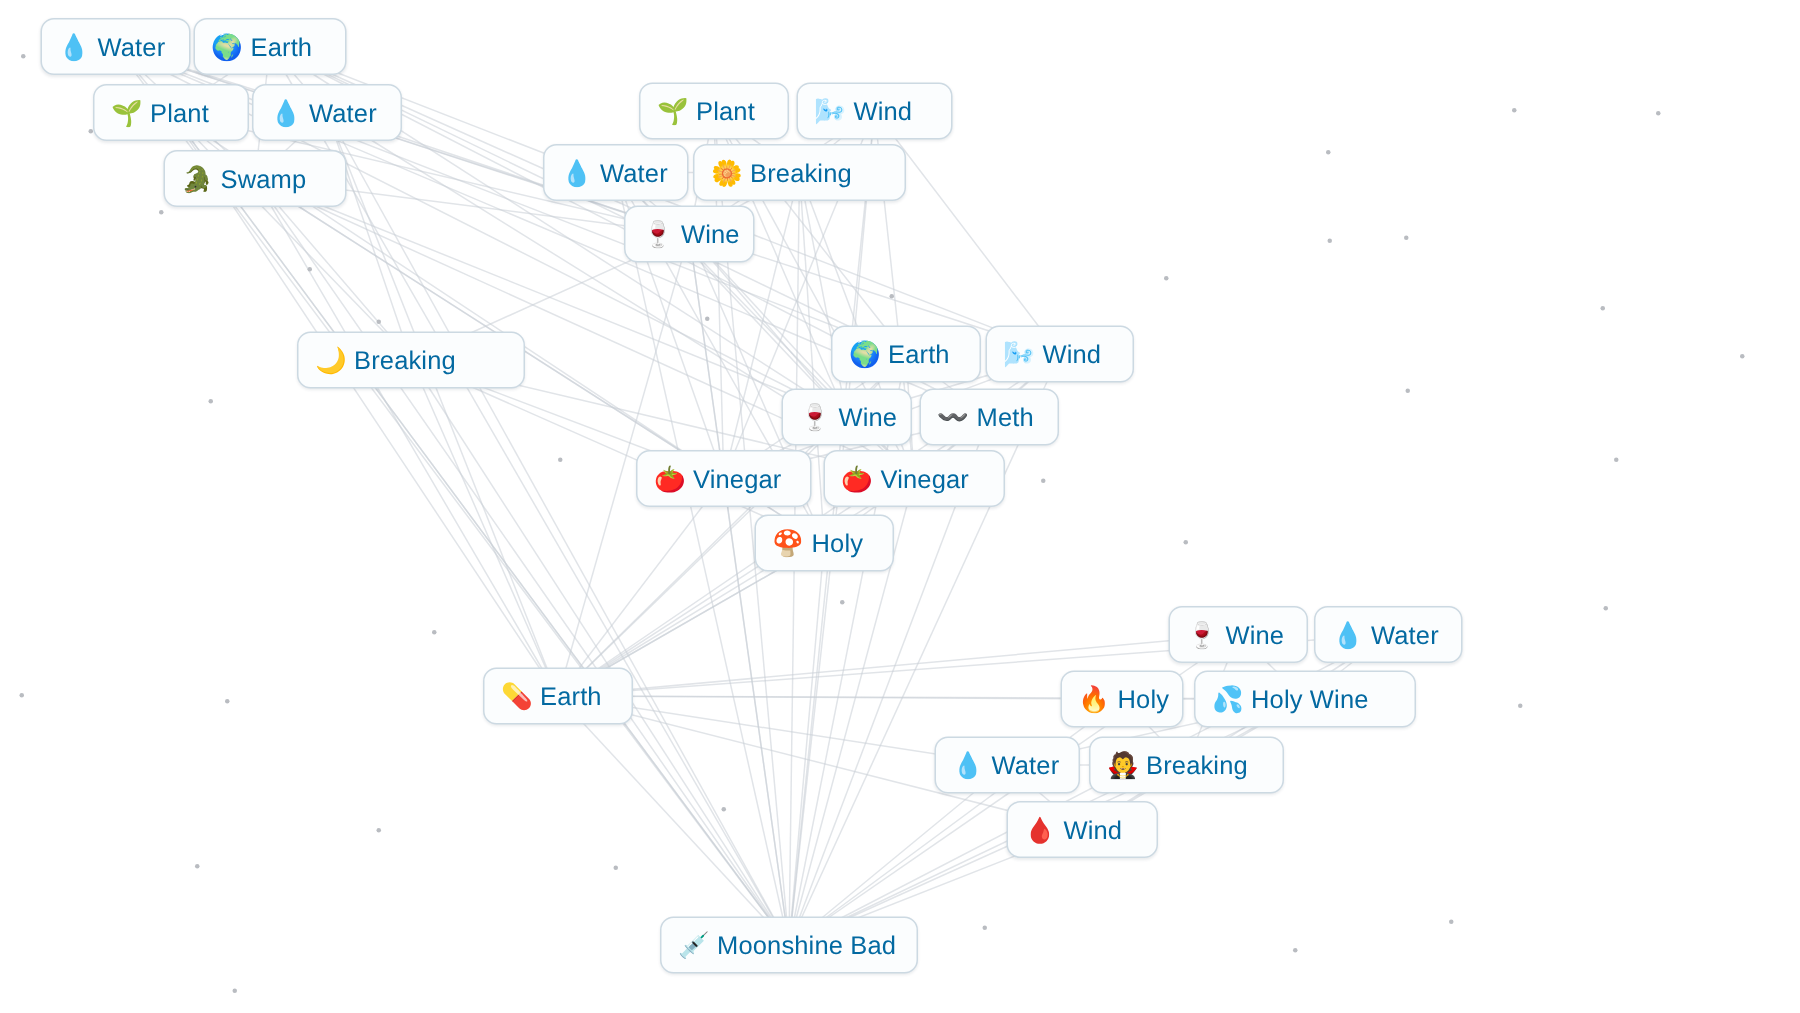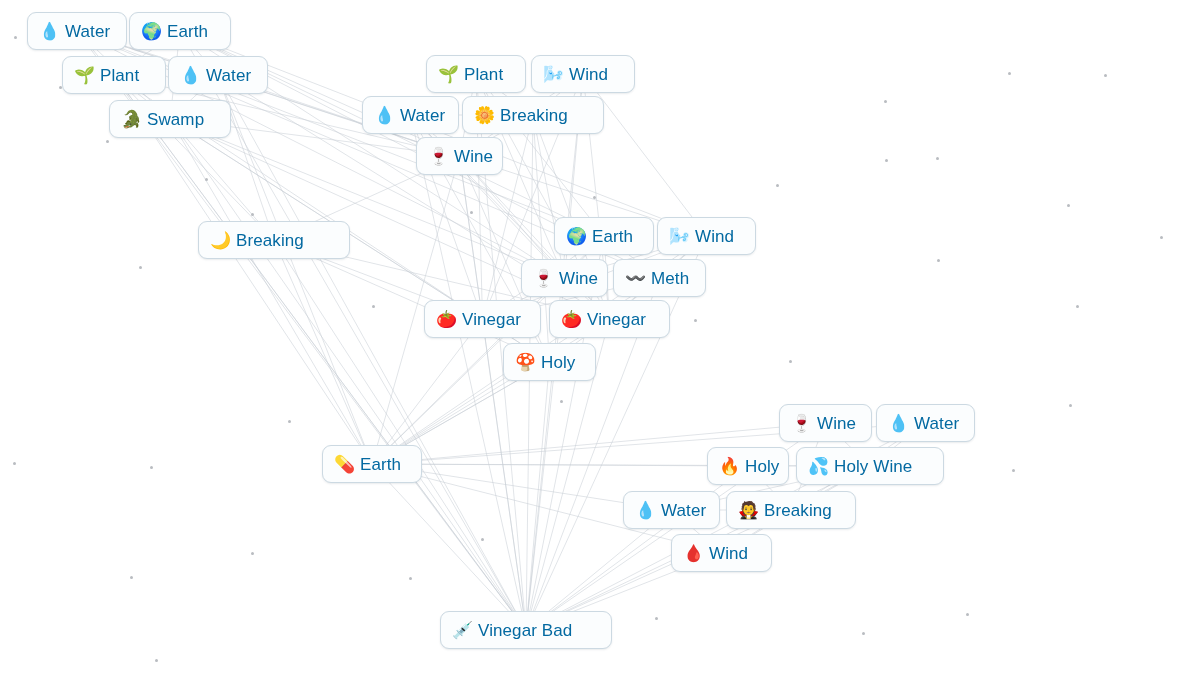--- a/index.html
+++ b/index.html
@@ -339,21 +339,21 @@
       <div class="node" style="left: 726px; top: 491px; width: 130px;">
         <span class="emoji">🧛</span>
         <span class="label">Breaking</span>
       </div>
       <div class="node" style="left: 671px; top: 534px; width: 101px;">
         <span class="emoji">🩸</span>
         <span class="label">Wind</span>
       </div>
       <div class="node" style="left: 440px; top: 611px; width: 172px;">
         <span class="emoji">💉</span>
-        <span class="label">Vinegar Bad</span>
+        <span class="label">Moonshine Bad</span>
       </div>
       <div class="node" style="left: 322px; top: 445px; width: 100px;">
         <span class="emoji">💊</span>
         <span class="label">Earth</span>
       </div>
     </div>
 
 </div>
 
 </body></html>

